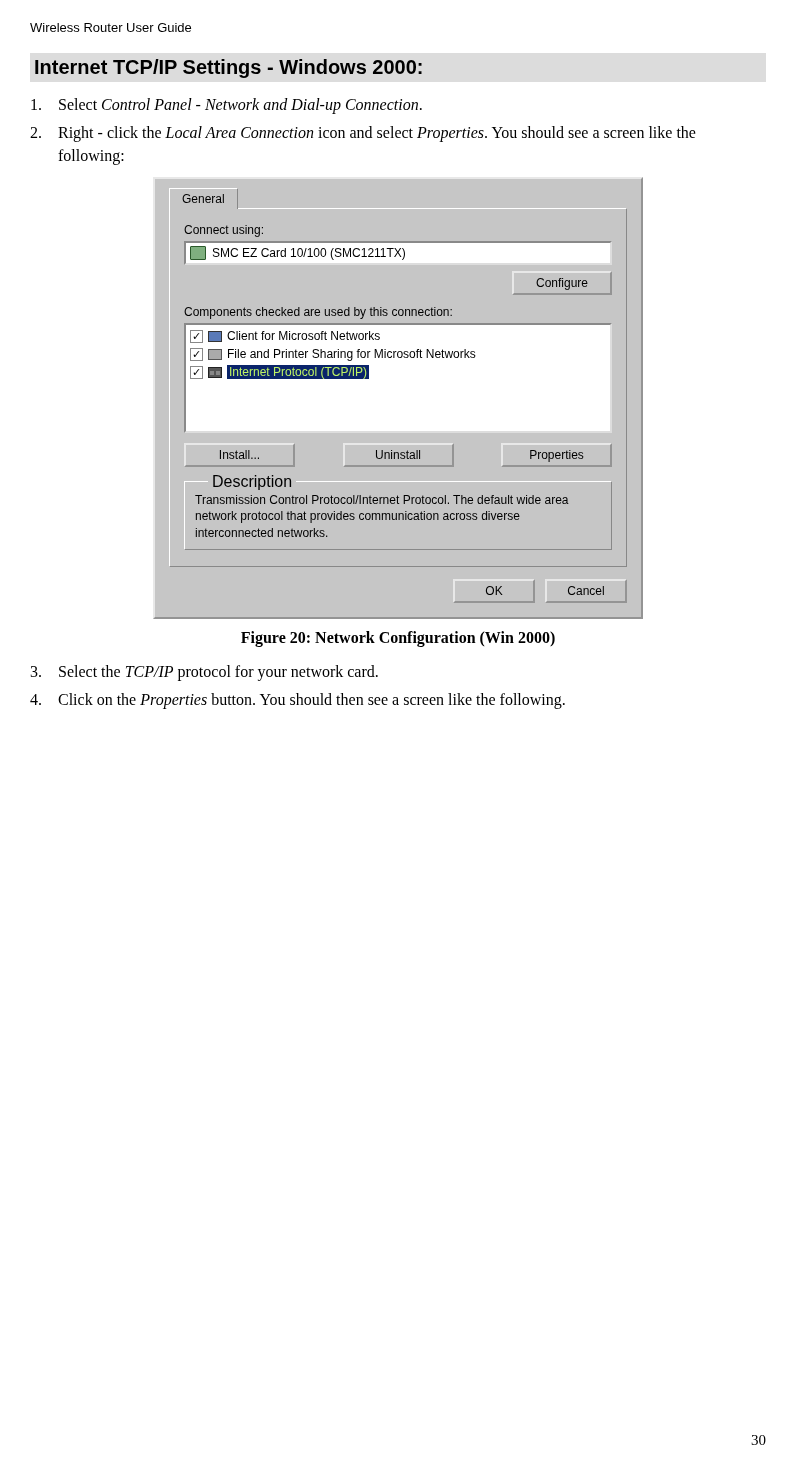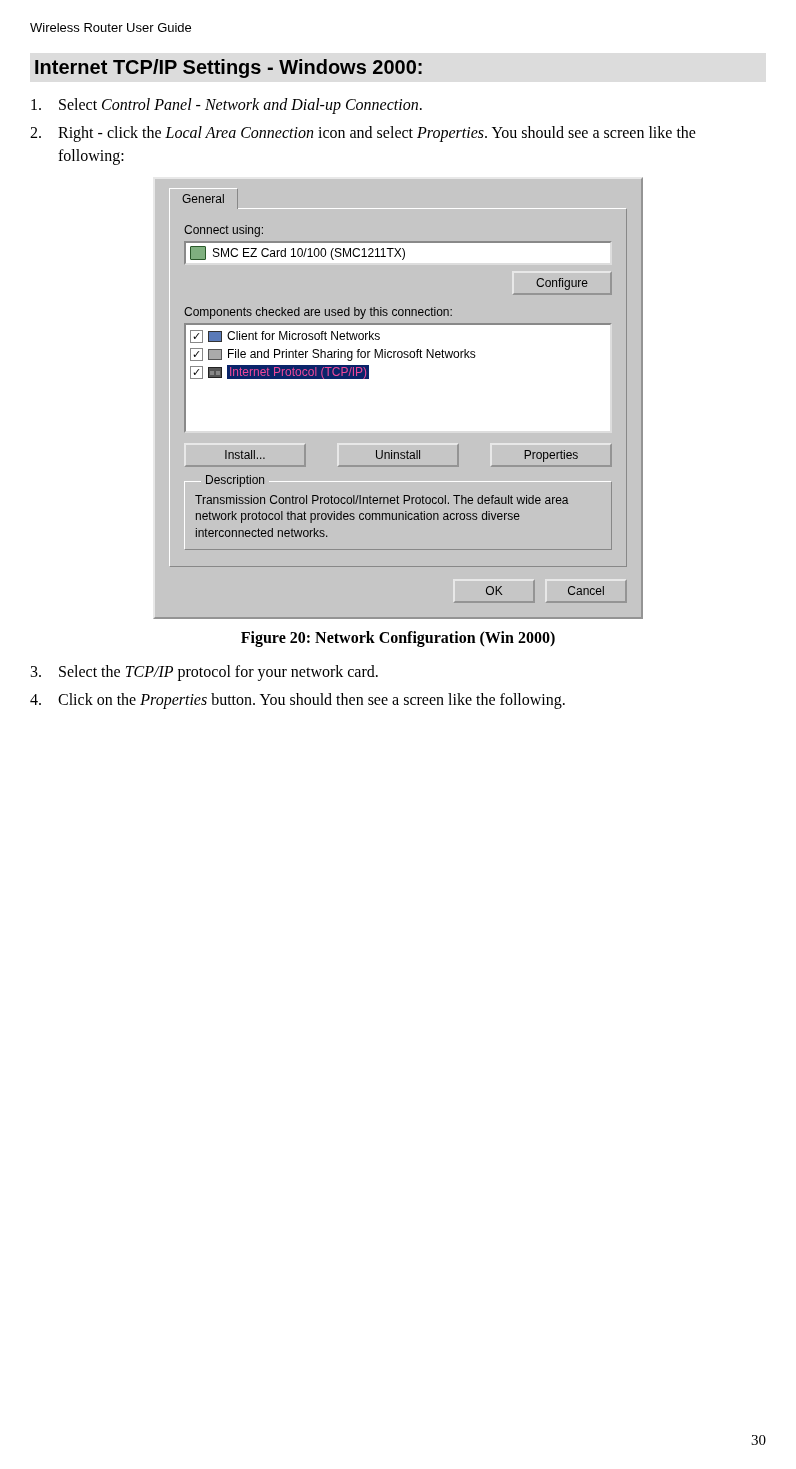--- a/index.html
+++ b/index.html
@@ -212,47 +212,47 @@
       position: absolute;
       width: 4px;
       height: 4px;
       background: #888;
       top: 3px;
     }
     .icon-net::before { left: 1px; }
     .icon-net::after { right: 1px; }
     .selected-text {
       background: #0a246a;
-      color: #ec4899;
+      color: #bef264;
       padding: 0 2px;
     }
     .btn-row {
       display: flex;
       gap: 20px;
       justify-content: space-between;
       margin-top: 10px;
     }
     .btn-row .win-btn {
-      width: 122px;
+      width: 111px;
     }
     .fieldset {
       border: 1px solid #888;
       border-top-color: #fff;
       border-left-color: #fff;
       position: relative;
       margin-top: 14px;
       padding: 10px 10px 8px 10px;
     }
     .legend {
       position: absolute;
       top: -9px;
-      left: 16px;
+      left: 23px;
       background: #c6c6c6;
       padding: 0 4px;
-      font-size: 12px;
+      font-size: 16px;
     }
     .desc-text {
       font-size: 12px;
       line-height: 1.35;
     }
     .checkbox-row {
       display: flex;
       align-items: center;
       gap: 6px;
       margin-top: 14px;

